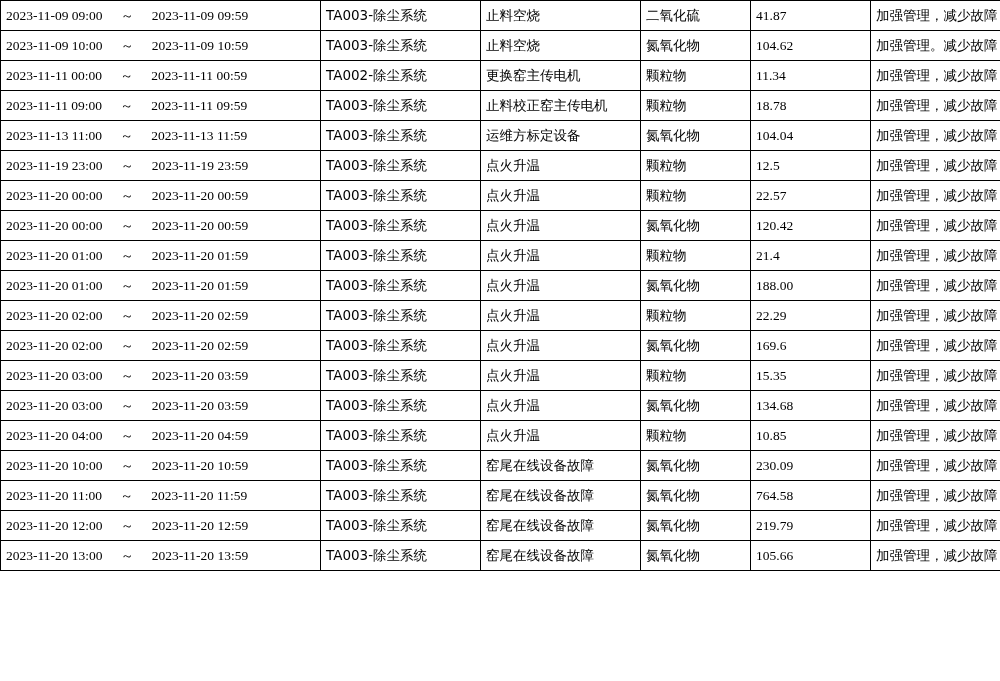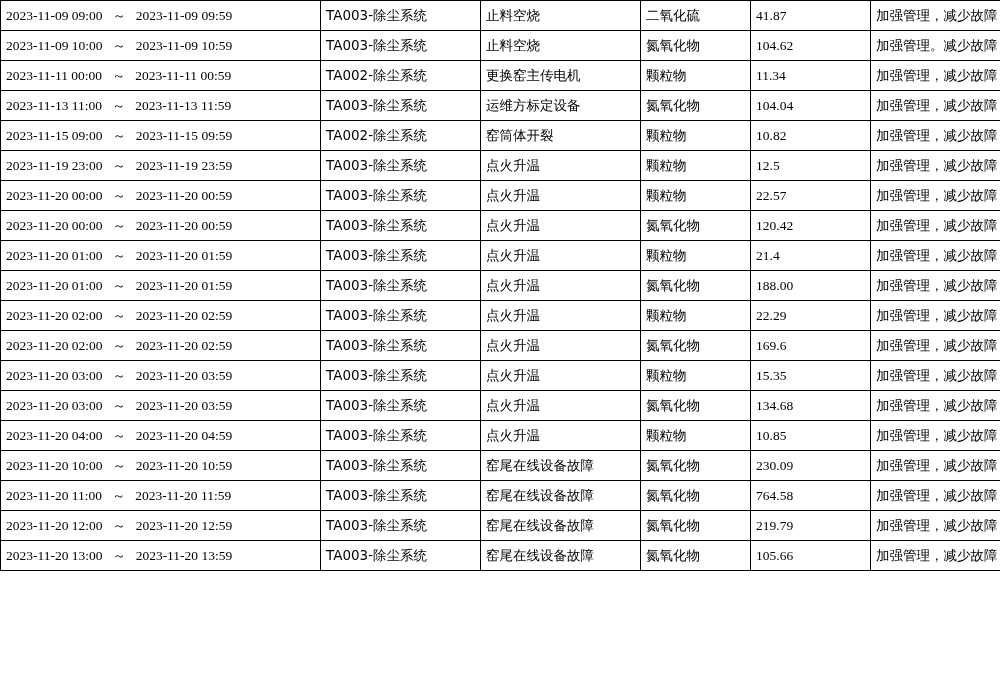--- a/index.html
+++ b/index.html
@@ -44,20 +44,21 @@
   .col-cause  { width: 160px; }
   .col-poll   { width: 110px; }
   .col-value  { width: 120px; }
   .col-measure{ width: 130px; }
 
   .period-cell {
     display: flex;
     align-items: center;
     justify-content: flex-start;
     font-size: 13.5px;
+    gap: 8px;
   }
   .period-start { display: inline-block; }
   .period-sep {
     display: inline-block;
     margin: 0 10px;
     font-size: 13.5px;
   }
   .period-end { display: inline-block; }
   .cjk {
     font-family: "DejaVu Sans", "Liberation Sans", sans-serif;
@@ -127,43 +128,43 @@
           </td>
           <td class="cell-system">TA002-除尘系统</td>
           <td class="cell-cause">更换窑主传电机</td>
           <td class="cell-poll">颗粒物</td>
           <td class="cell-value num">11.34</td>
           <td class="cell-measure">加强管理，减少故障</td>
         </tr>
         <tr>
           <td class="cell-period">
             <span class="period-cell">
+              <span class="period-start num">2023-11-11 09:00</span>
+              <span class="period-sep cjk">～</span>
+              <span class="period-end num">2023-11-11 09:59</span>
+            </span>
+          </td>
+          <td class="cell-system">TA003-除尘系统</td>
+          <td class="cell-cause">止料校正窑主传电机</td>
+          <td class="cell-poll">颗粒物</td>
+          <td class="cell-value num">18.78</td>
+          <td class="cell-measure">加强管理，减少故障</td>
+        </tr>
+        <tr>
+          <td class="cell-period">
+            <span class="period-cell">
               <span class="period-start num">2023-11-13 11:00</span>
               <span class="period-sep cjk">～</span>
               <span class="period-end num">2023-11-13 11:59</span>
             </span>
           </td>
           <td class="cell-system">TA003-除尘系统</td>
           <td class="cell-cause">运维方标定设备</td>
           <td class="cell-poll">氮氧化物</td>
           <td class="cell-value num">104.04</td>
-          <td class="cell-measure">加强管理，减少故障</td>
-        </tr>
-        <tr>
-          <td class="cell-period">
-            <span class="period-cell">
-              <span class="period-start num">2023-11-15 09:00</span>
-              <span class="period-sep cjk">～</span>
-              <span class="period-end num">2023-11-15 09:59</span>
-            </span>
-          </td>
-          <td class="cell-system">TA002-除尘系统</td>
-          <td class="cell-cause">窑筒体开裂</td>
-          <td class="cell-poll">颗粒物</td>
-          <td class="cell-value num">10.82</td>
           <td class="cell-measure">加强管理，减少故障</td>
         </tr>
         <tr>
           <td class="cell-period">
             <span class="period-cell">
               <span class="period-start num">2023-11-19 23:00</span>
               <span class="period-sep cjk">～</span>
               <span class="period-end num">2023-11-19 23:59</span>
             </span>
           </td>

